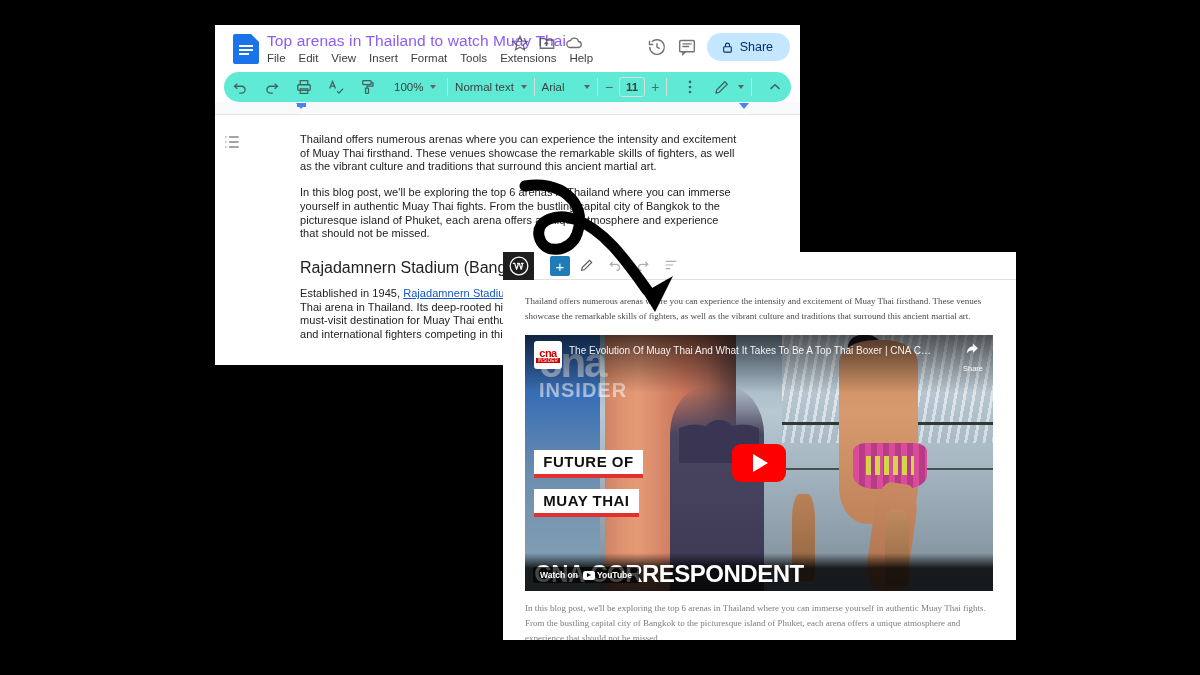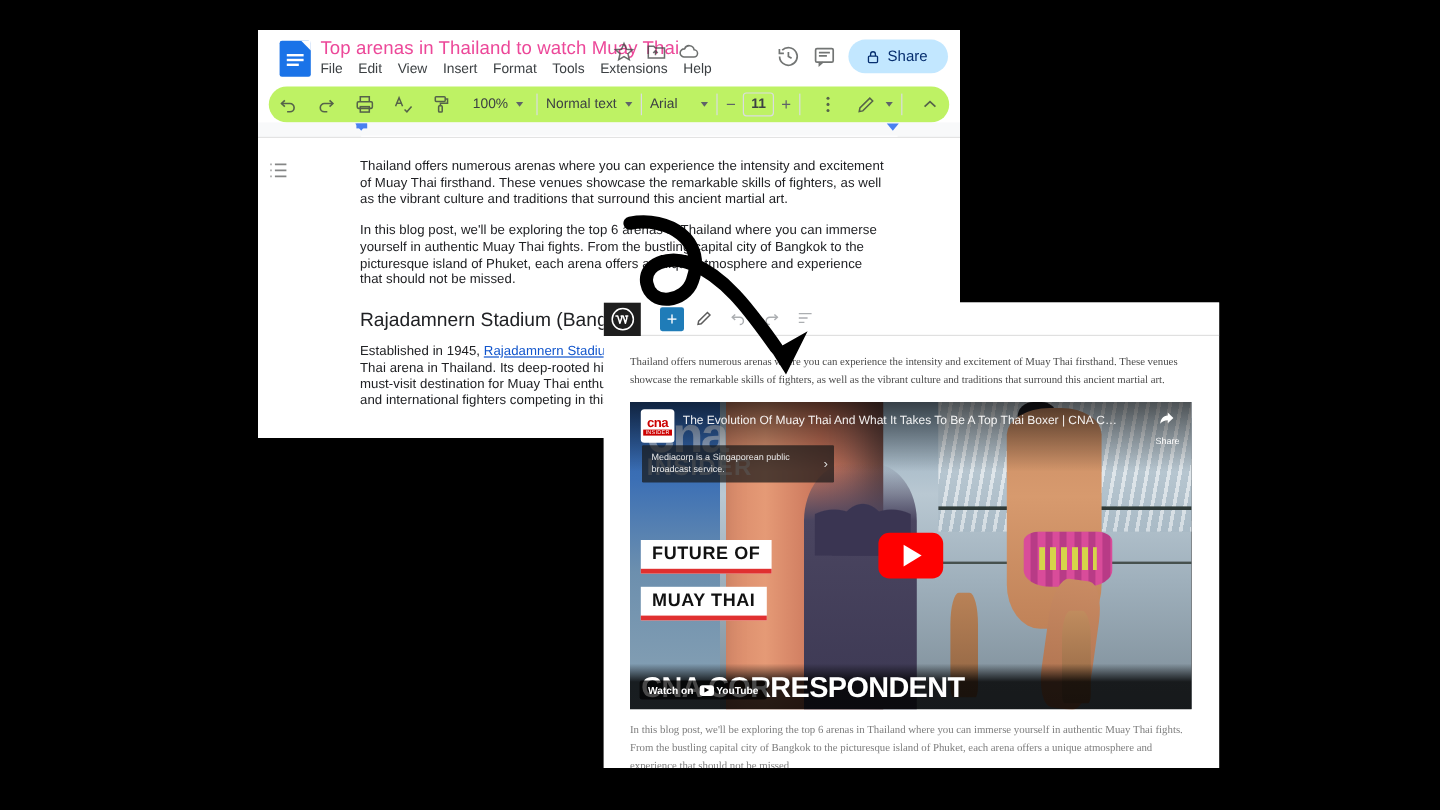--- a/index.html
+++ b/index.html
@@ -34,21 +34,21 @@
   .gd-doclogo::after {
     content: ""; position: absolute; left: 6px; top: 11px;
     width: 14px; height: 11px;
     background:
       linear-gradient(#fff,#fff) 0 0/14px 2px no-repeat,
       linear-gradient(#fff,#fff) 0 4px/14px 2px no-repeat,
       linear-gradient(#fff,#fff) 0 8px/10px 2px no-repeat;
   }
   .gd-title {
     position: absolute; left: 52px; top: 7px;
-    font-size: 15.5px; color: #ec4899; letter-spacing: .1px;
+    font-size: 15.5px; color: #8b5cf6; letter-spacing: .1px;
     white-space: nowrap;
   }
   .gd-titleicons { position: absolute; left: 296px; top: 9px; display: flex; gap: 9px; align-items: center; }
   .gd-ticon { width: 18px; height: 18px; opacity: .78; display: block; }
   .gd-menu {
     position: absolute; left: 52px; top: 27px;
     display: flex; gap: 13px;
     font-size: 11.5px; color: #3c4043;
   }
   .gd-menu span { cursor: default; }
@@ -60,21 +60,21 @@
     border-radius: 17px; padding: 7px 17px 7px 14px;
     font-size: 12.5px; white-space: nowrap;
   }
 
   .gd-toolbar {
     position: relative; height: 30px;
     margin: 0 9px;
     border-radius: 16px;
     display: flex; align-items: center;
     font-size: 11.5px; color: #3c4043;
-    background: #bef264;
+    background: #5eead4;
   }
   .tb-ic { width: 18px; height: 18px; margin: 0 7px; opacity: .8; flex: none; }
   .tb-zoom { margin-left: 6px; display: flex; align-items: center; gap: 5px; padding: 0 4px; }
   .tb-sep { width: 1px; height: 18px; background: #dadce0; margin: 0 7px; }
   .tb-drop { display: flex; align-items: center; gap: 7px; white-space: nowrap; }
   .caret { width: 0; height: 0; border-left: 3.5px solid transparent; border-right: 3.5px solid transparent; border-top: 4px solid #5f6368; }
   .tb-style { width: 86px; }
   .tb-font { width: 72px; justify-content: center; }
   .tb-fs { display: flex; align-items: center; gap: 6px; }
   .tb-fsbox { border: 1px solid #dadce0; border-radius: 3px; width: 26px; height: 20px; text-align: center; line-height: 18px; font-size: 11.5px; font-weight: bold; }
@@ -513,23 +513,20 @@
 
         <div class="yt-title">The Evolution Of Muay Thai And What It Takes To Be A Top Thai Boxer | CNA Correspo...</div>
 
         <div class="yt-share">
           <svg viewBox="0 0 24 24" fill="#fff">
             <path d="M13 4.5v4C6.8 9 3.5 13.4 3 19.5c2.3-3.4 5.4-4.9 10-4.9v4.2l7.5-7.1z"></path>
           </svg>
           <span>Share</span>
         </div>
 
-        <div class="yt-info">
-          <span>Mediacorp is a Singaporean public broadcast service.</span>
-        </div>
 
         <div class="yt-play"></div>
 
         <div class="yt-watch">
           <span>Watch on</span>
           <span class="ytlogo">
             <span class="ytmark"></span>
             <span>YouTube</span>
           </span>
         </div>

